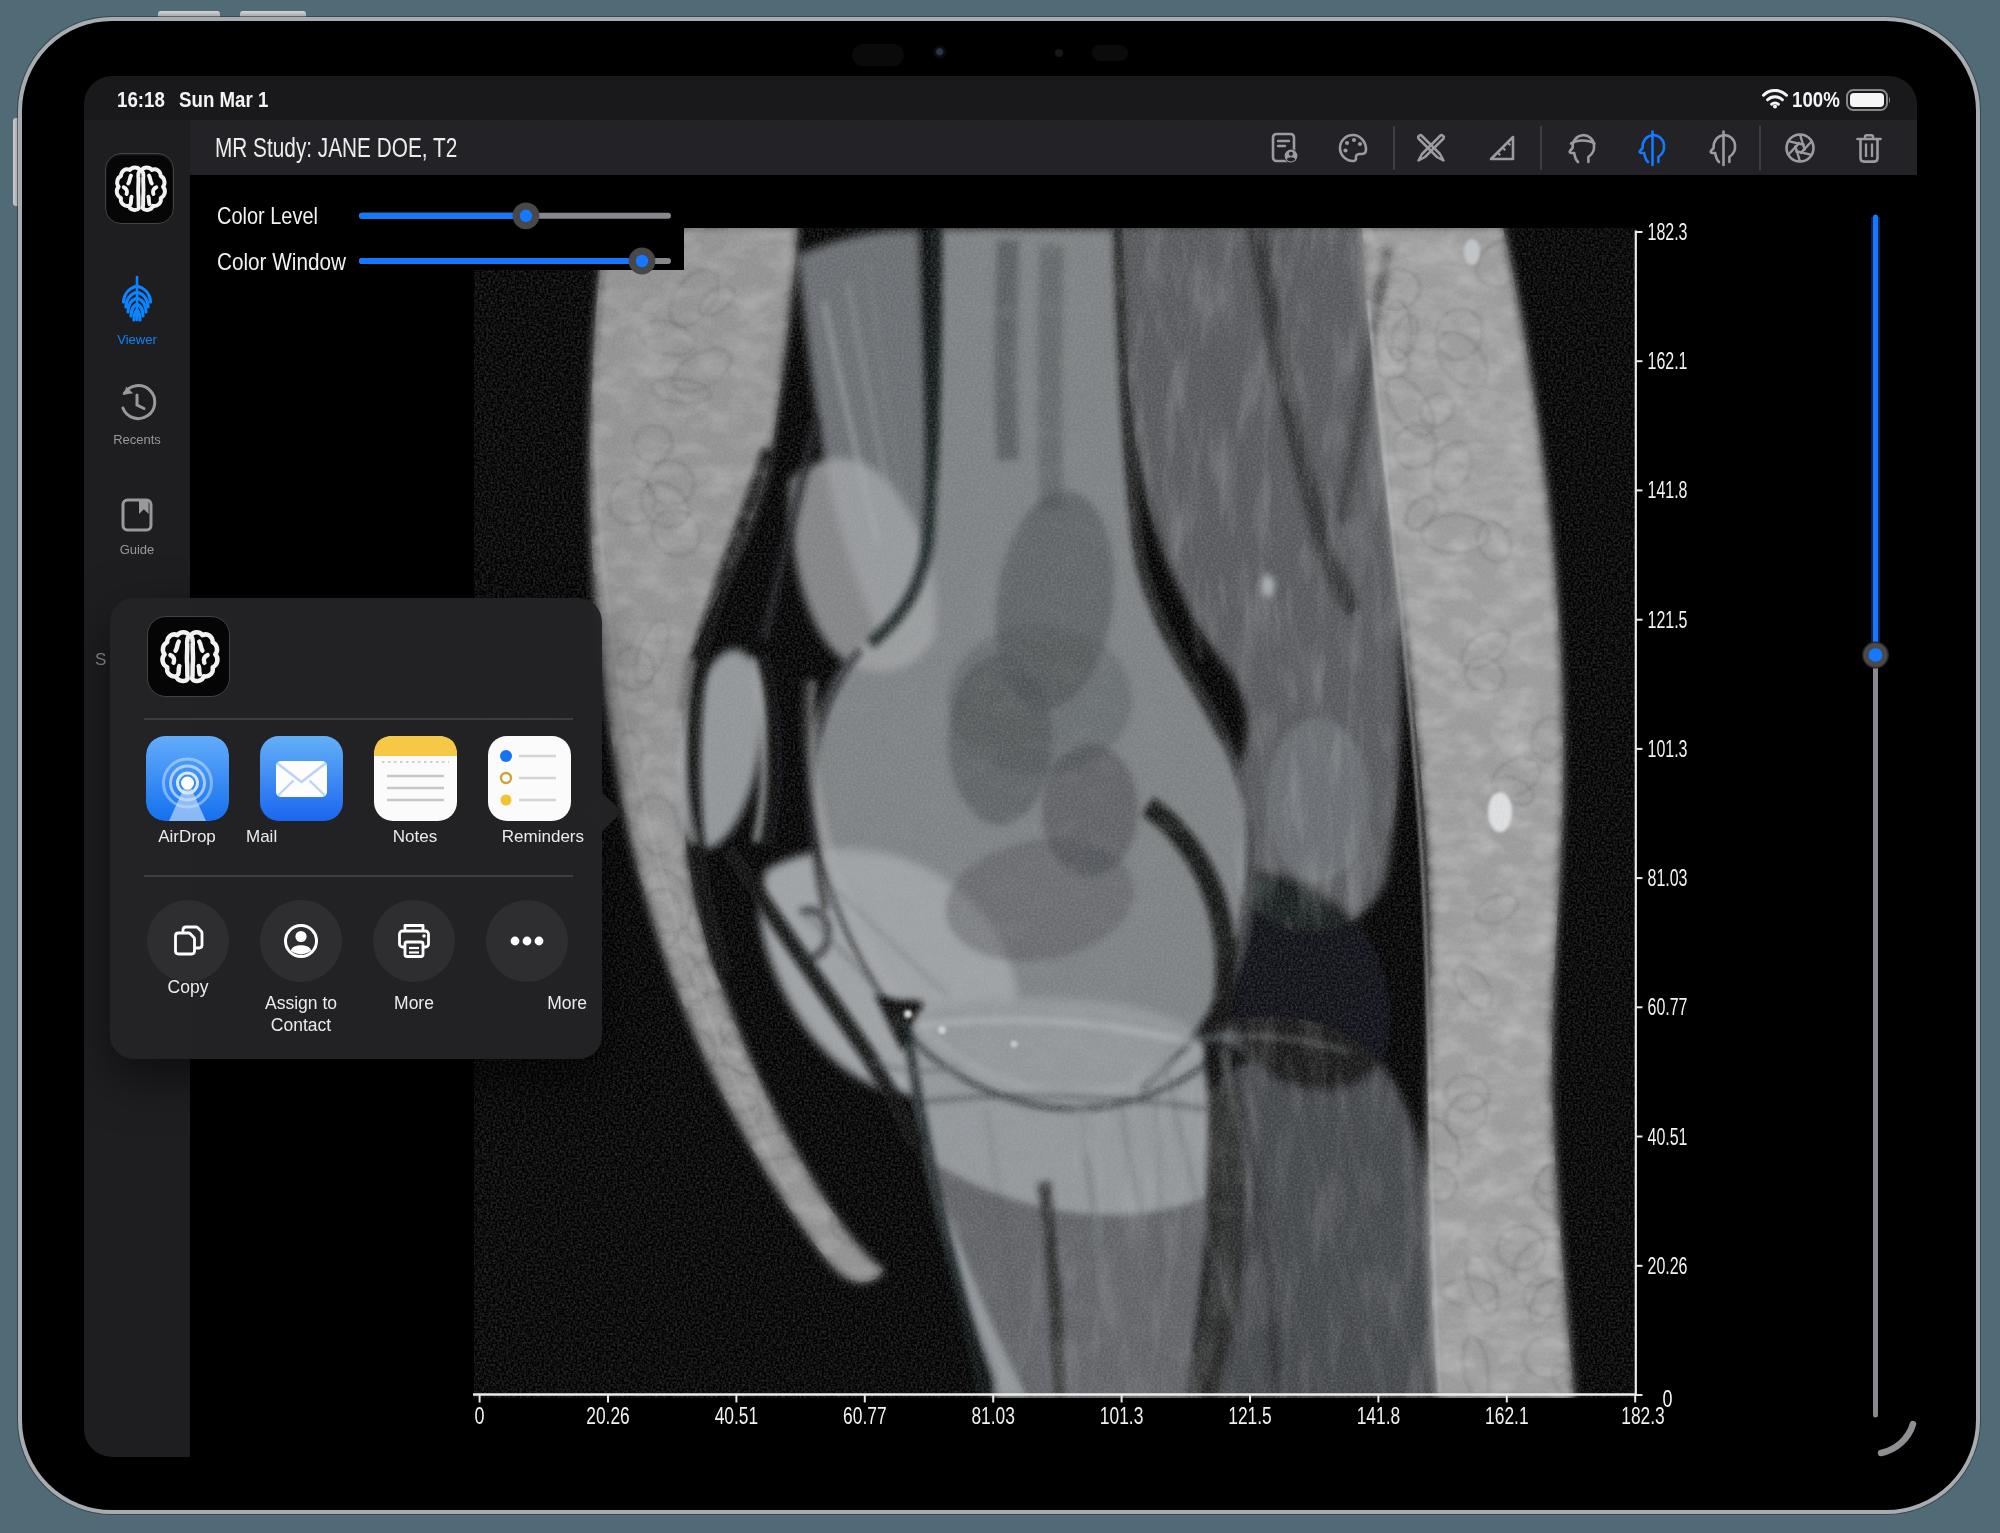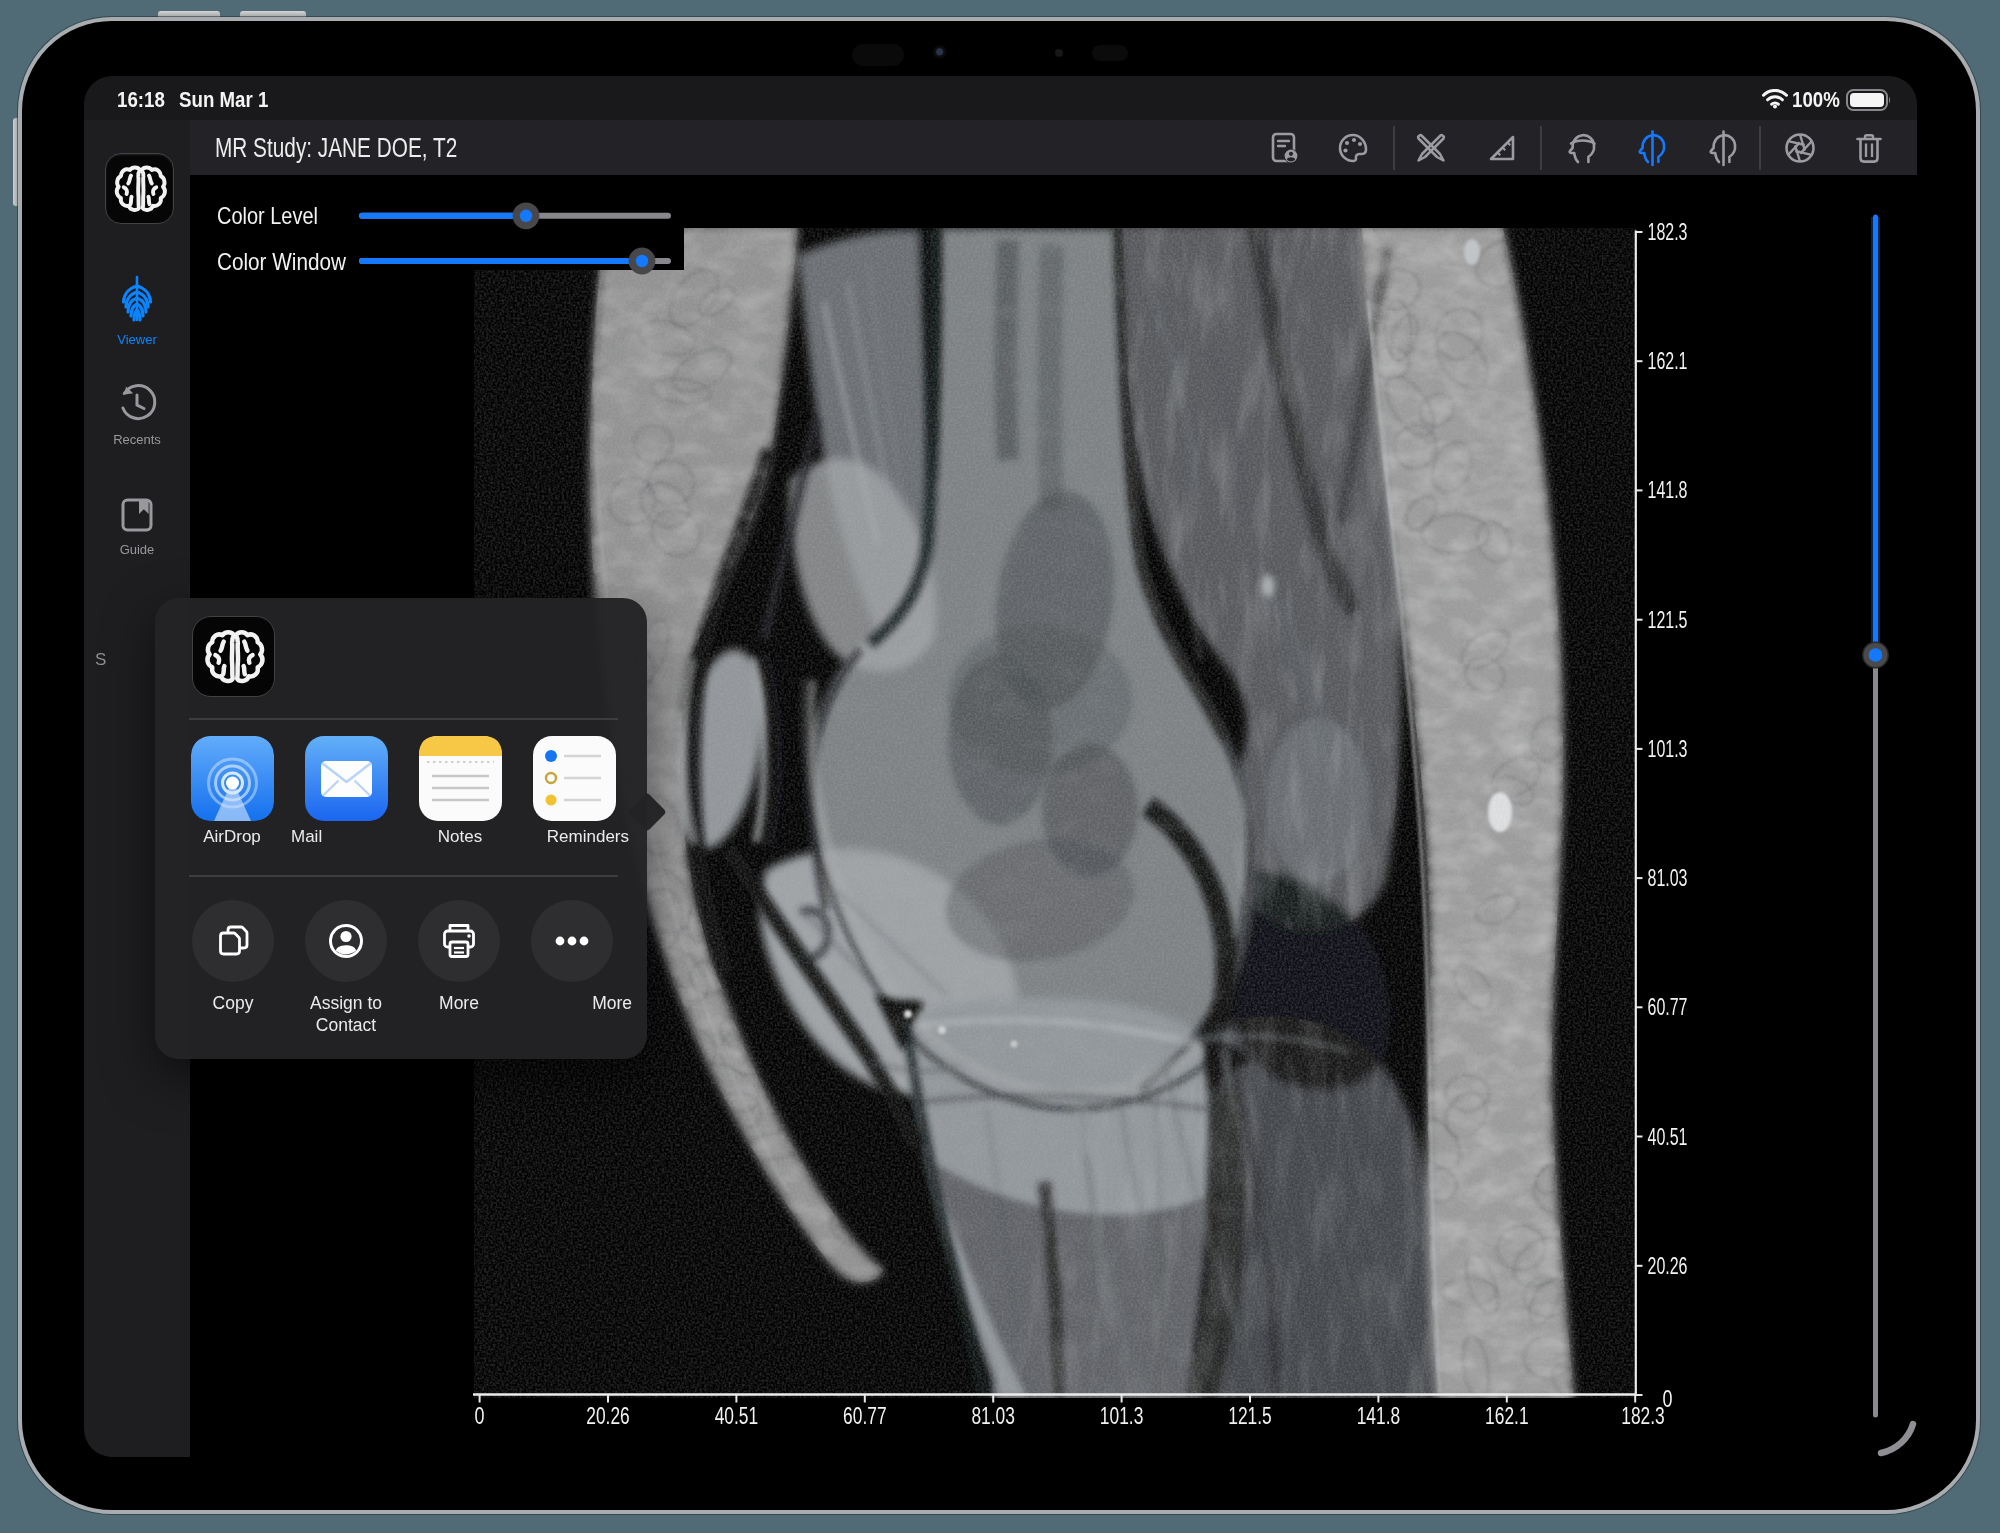--- a/index.html
+++ b/index.html
@@ -443,21 +443,21 @@
 <line x1="362" y1="261" x2="642" y2="261" stroke="#1479ff" stroke-width="6" stroke-linecap="round"></line>
 <circle cx="642" cy="261" r="13.4" fill="#48484b"></circle>
       <circle cx="642" cy="261" r="6.2" fill="#1479ff"></circle>
 <line x1="1875.5" y1="217" x2="1875.5" y2="643" stroke="#06244d" stroke-width="9"></line>
 <line x1="1875.5" y1="217" x2="1875.5" y2="643" stroke="#1479ff" stroke-width="5" stroke-linecap="round"></line>
 <line x1="1875.5" y1="667" x2="1875.5" y2="1415" stroke="#8a8a8e" stroke-width="5" stroke-linecap="round"></line>
 <circle cx="1875.5" cy="655" r="12.7" fill="#4a4a4c" stroke="#29292b" stroke-width="1.5"></circle>
       <circle cx="1875.5" cy="655" r="6.8" fill="#1479ff"></circle>
 <path d="M1913,1424 A42,42 0 0 1 1881,1453" stroke="#8e8e93" stroke-width="6.5" fill="none" stroke-linecap="round"></path>
 </svg>
-  <div class="abs" style="left:26px;top:522px;width:492px;height:461px;border-radius:24px;background:rgba(35,35,38,0.97);box-shadow:0 18px 50px rgba(0,0,0,.55);margin-left:45px;">
+  <div class="abs" style="left:26px;top:522px;width:492px;height:461px;border-radius:24px;background:rgba(35,35,38,0.97);box-shadow:0 18px 50px rgba(0,0,0,.55);">
 <div class="abs" style="left:478px;top:200px;width:28px;height:28px;background:rgba(35,35,38,0.97);transform:rotate(45deg);border-radius:4px;"></div>
 <div class="abs" style="left:37px;top:18px;width:81px;height:79px;border-radius:19px;background:#050506;border:1px solid #414145;display:flex;align-items:center;justify-content:center;">
         <svg width="64" height="64" viewBox="0 0 100 100">
           <g fill="none" stroke="#f2f2f2" stroke-width="7" stroke-linecap="round" stroke-linejoin="round">
             <path d="M50,16 C46,10 36,10 32,16 C24,12 16,18 16,27 C9,30 7,40 12,46 C6,52 8,62 16,66 C14,75 22,82 30,80 C32,88 44,90 48,84 C46.5,76 48,68 47,60 C46,48 48,36 47,28 C46.5,22 48,19 50,16 Z"></path>
             <path d="M53,16 C57,10 67,10 71,16 C79,12 87,18 87,27 C94,30 96,40 91,46 C97,52 95,62 87,66 C89,75 81,82 73,80 C71,88 59,90 55,84 C56.5,76 55,68 56,60 C57,48 55,36 56,28 C56.5,22 55,19 53,16 Z"></path>
             <path d="M34,26 C31,31 32,36 29,40"></path>
             <path d="M21,47 C26,49 28,54 26,59"></path>
             <path d="M35,64 C33,69 35,73 33,77"></path>
             <path d="M66,26 C69,31 68,36 71,40"></path>
@@ -547,18 +547,18 @@
           <line x1="18" y1="34.5" x2="28" y2="34.5" stroke="#fff" stroke-width="2.2"></line>
         </svg>
       </div>
 <div class="abs" style="left:376px;top:302px;width:82px;height:82px;border-radius:50%;background:#2e2e31;display:flex;align-items:center;justify-content:center;">
         <svg width="46" height="46" viewBox="0 0 46 46">
           <circle cx="11" cy="23" r="4.4" fill="#fff"></circle>
           <circle cx="23" cy="23" r="4.4" fill="#fff"></circle>
           <circle cx="35" cy="23" r="4.4" fill="#fff"></circle>
         </svg>
       </div>
-<div class="abs" style="left:18px;top:394px;width:120px;text-align:center;color:#ebebeb;font-size:17.5px;line-height:22px;">Copy</div>
+<div class="abs" style="left:18px;top:378px;width:120px;text-align:center;color:#ebebeb;font-size:17.5px;line-height:22px;">Copy</div>
 <div class="abs" style="left:131px;top:394px;width:120px;text-align:center;color:#ebebeb;font-size:17.5px;line-height:22px;">Assign to<br>Contact</div>
 <div class="abs" style="left:244px;top:394px;width:120px;text-align:center;color:#ebebeb;font-size:17.5px;line-height:22px;">More</div>
 <div class="abs" style="left:357px;top:394px;width:120px;text-align:right;color:#ebebeb;font-size:17.5px;line-height:22px;">More</div>
 </div>
 </div>
 
 </body></html>

